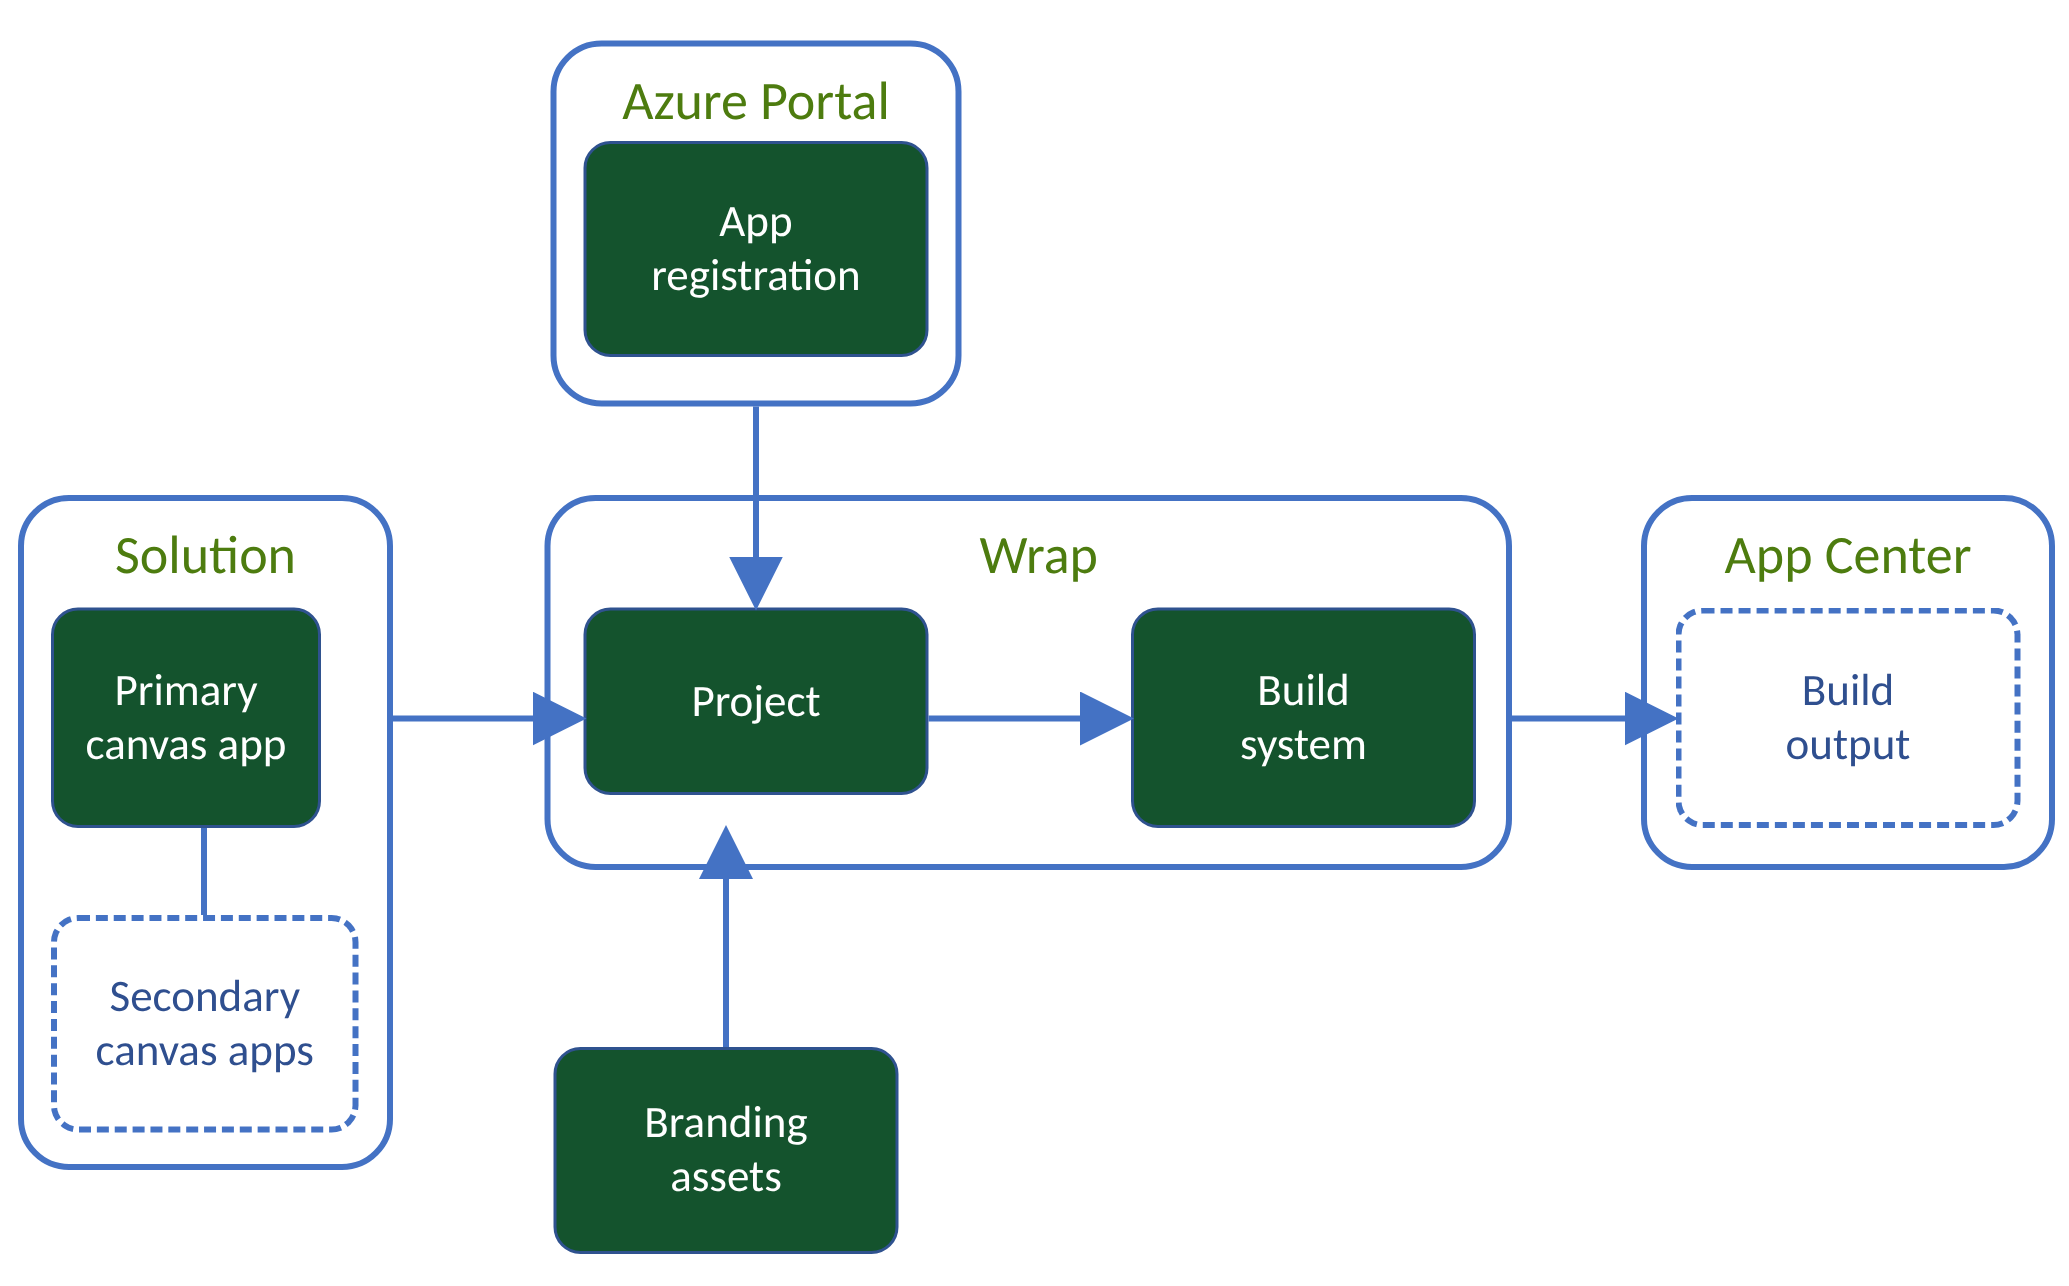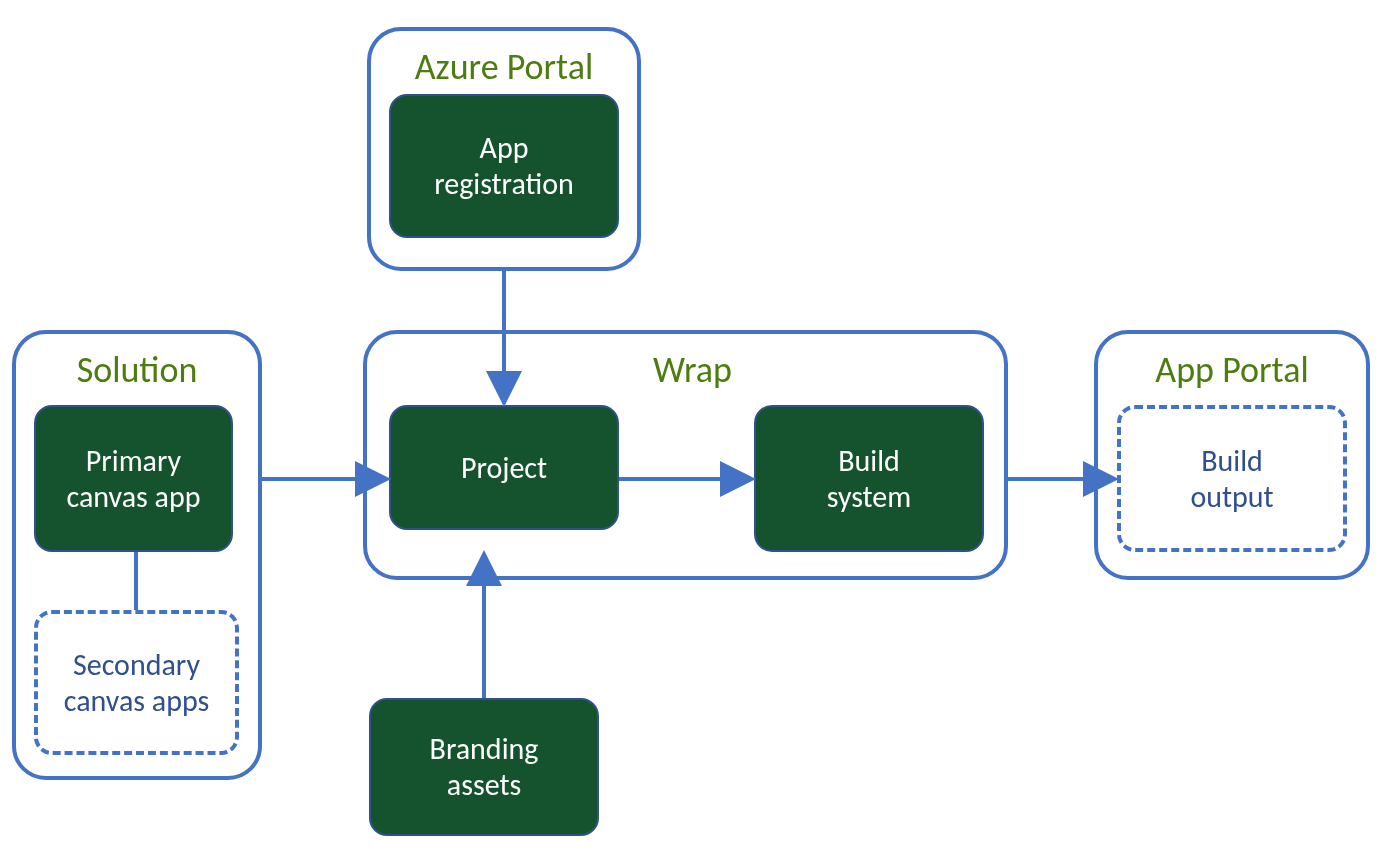--- a/index.html
+++ b/index.html
@@ -63,42 +63,42 @@
   <div class="container-title" style="left:0; right:0; top:14px;">Azure Portal</div>
 </div>
 <div class="solid-box" style="left:389px; top:94px; width:230px; height:144px;">
   <span style="white-space:pre-line;">App
 registration</span>
 </div>
 
 <div class="container-box" style="left:12px; top:330px; width:250px; height:450px;">
   <div class="container-title" style="left:0; right:0; top:14px;">Solution</div>
 </div>
-<div class="solid-box" style="left:34px; top:405px; width:199px; height:147px;">
+<div class="solid-box" style="left:34px; top:405px; width:180px; height:147px;">
   <span style="white-space:pre-line;">Primary
 canvas app</span>
 </div>
 <div class="dashed-box" style="left:34px; top:610px; width:205px; height:145px;">
   <span style="white-space:pre-line;">Secondary
 canvas apps</span>
 </div>
 
 <div class="container-box" style="left:363px; top:330px; width:645px; height:250px;">
   <div class="container-title" style="left:0; right:0; top:14px;padding-left:14px;">Wrap</div>
 </div>
 <div class="solid-box" style="left:389px; top:405px; width:230px; height:125px;">
   <span style="white-space:pre-line;">Project</span>
 </div>
 <div class="solid-box" style="left:754px; top:405px; width:230px; height:147px;">
   <span style="white-space:pre-line;">Build
 system</span>
 </div>
 
 <div class="container-box" style="left:1094px; top:330px; width:276px; height:250px;">
-  <div class="container-title" style="left:0; right:0; top:14px;">App Portal</div>
+  <div class="container-title" style="left:0; right:0; top:14px;">App Center</div>
 </div>
 <div class="dashed-box" style="left:1117px; top:405px; width:230px; height:147px;">
   <span style="white-space:pre-line;">Build
 output</span>
 </div>
 
 <div class="solid-box" style="left:369px; top:698px; width:230px; height:138px;">
   <span style="white-space:pre-line;">Branding
 assets</span>
 </div>

